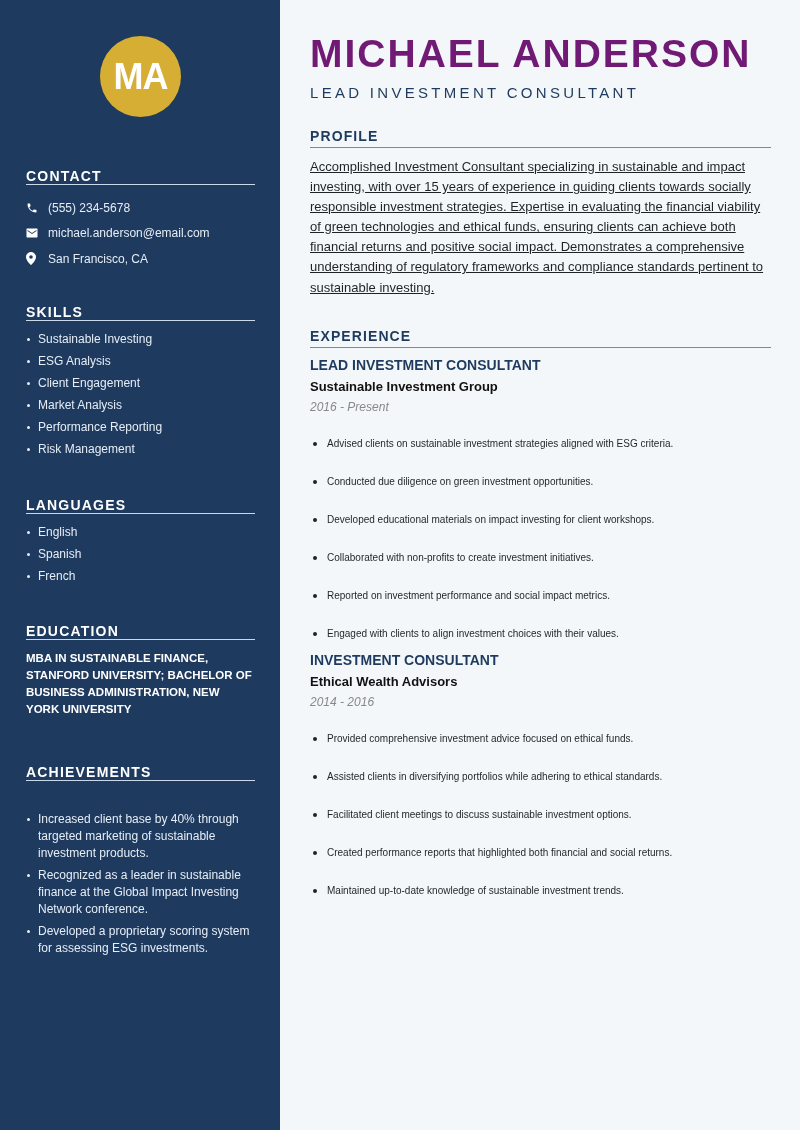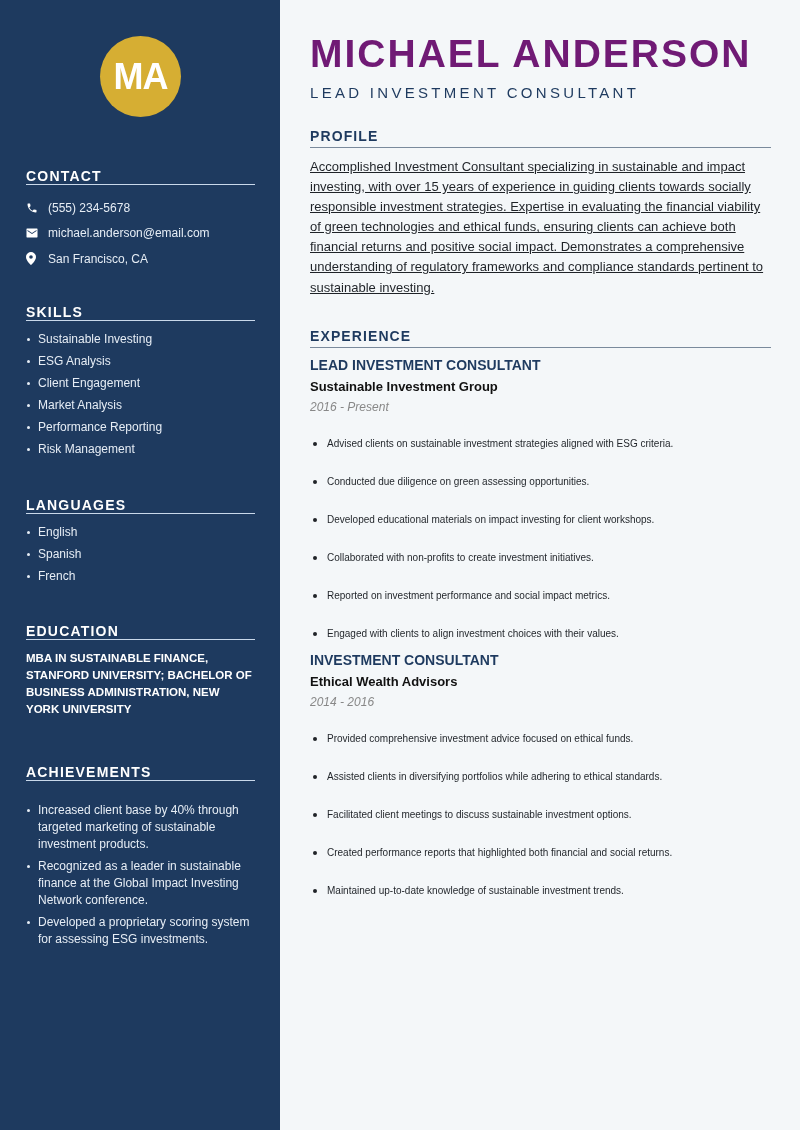--- a/index.html
+++ b/index.html
@@ -142,21 +142,21 @@
       <li>French</li>
     </ul>
   </div>
 
   <div class="side-section" style="top:623px;">
     <div class="side-heading">EDUCATION</div>
     <div class="edu-text">MBA in Sustainable Finance, Stanford University; Bachelor of Business Administration, New York University</div>
   </div>
 
   <div class="side-section" style="top:764px;">
-    <div class="side-heading" style="margin-bottom:21px;">ACHIEVEMENTS</div>
+    <div class="side-heading" style="margin-bottom:30px;">ACHIEVEMENTS</div>
     <ul class="side-list">
       <li>Increased client base by 40% through targeted marketing of sustainable investment products.</li>
       <li>Recognized as a leader in sustainable finance at the Global Impact Investing Network conference.</li>
       <li>Developed a proprietary scoring system for assessing ESG investments.</li>
     </ul>
   </div>
 </div>
 
 <div class="main">
   <div class="name">MICHAEL ANDERSON</div>
@@ -169,21 +169,21 @@
 
   <div class="main-section" style="top:328px;">
     <div class="main-heading">EXPERIENCE</div>
 
     <div>
       <div class="job-title">LEAD INVESTMENT CONSULTANT</div>
       <div class="company">Sustainable Investment Group</div>
       <div class="dates">2016 - Present</div>
       <ul class="bullets">
         <li>Advised clients on sustainable investment strategies aligned with ESG criteria.</li>
-        <li>Conducted due diligence on green assessing opportunities.</li>
+        <li>Conducted due diligence on green investment opportunities.</li>
         <li>Developed educational materials on impact investing for client workshops.</li>
         <li>Collaborated with non-profits to create investment initiatives.</li>
         <li>Reported on investment performance and social impact metrics.</li>
         <li>Engaged with clients to align investment choices with their values.</li>
       </ul>
     </div>
 
     <div style="margin-top:10px;">
       <div class="job-title">INVESTMENT CONSULTANT</div>
       <div class="company">Ethical Wealth Advisors</div>

